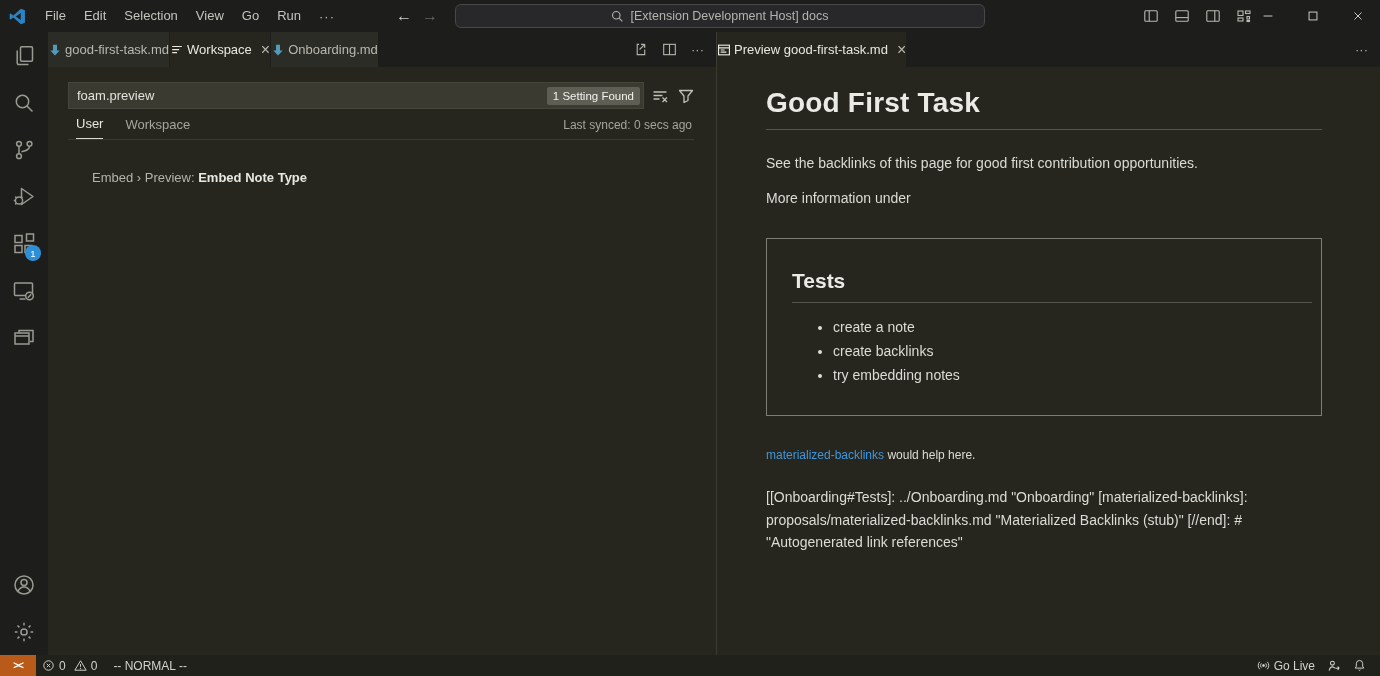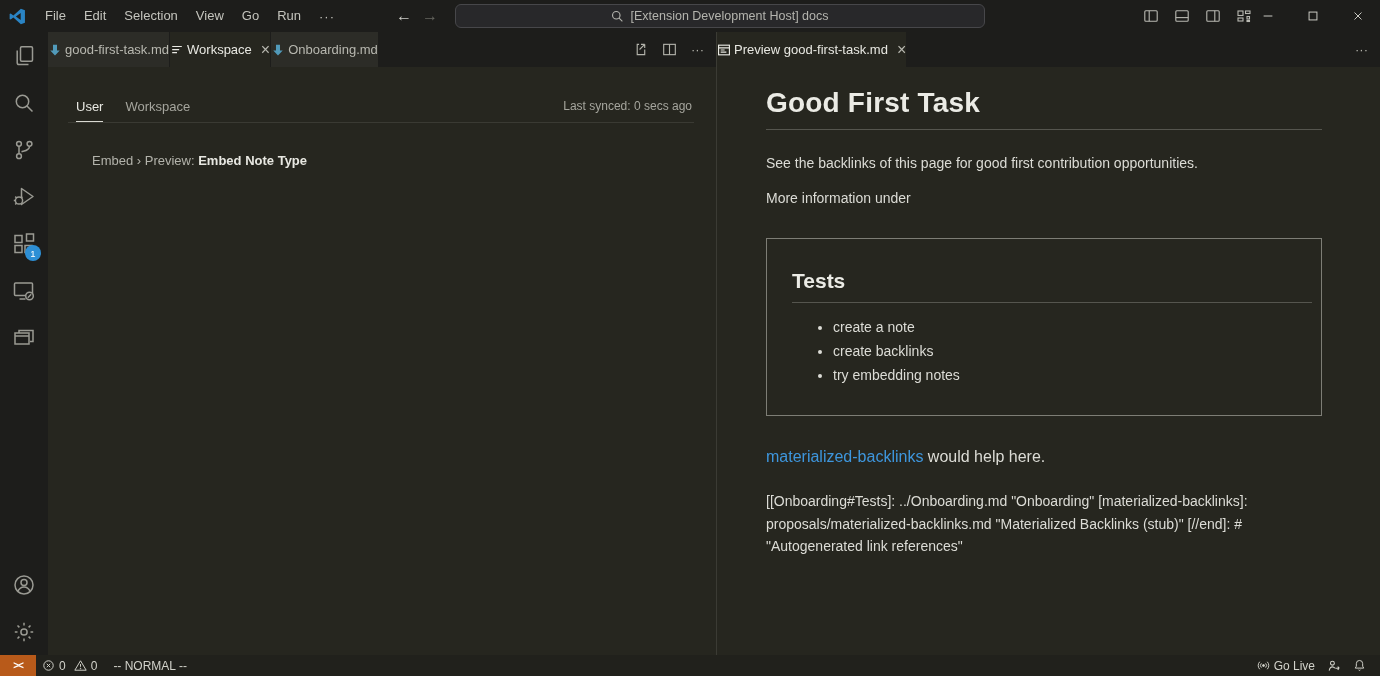--- a/index.html
+++ b/index.html
@@ -60,21 +60,21 @@
   .settings-search {
     position:relative; flex:1; height:27px; background:#3a3a31; border:1px solid #45453c;
     display:flex; align-items:center;
   }
   .settings-search input {
     flex:1; background:transparent; border:none; outline:none; color:#e3e3dc;
     font-size:13px; font-family:inherit; padding:0 8px; height:100%;
   }
   .result-badge { background:#5e5e54; color:#f2f2ec; font-size:11.5px; padding:3px 6px; margin-right:3px; white-space:nowrap; border-radius:2px; }
   .search-tools { display:flex; align-items:center; gap:10px; color:#c0c0b8; }
-  .scope-row { display:flex; align-items:flex-start; margin-top:17px; padding:0 2px 0 8px; border-bottom:1px solid #3a3a33; }
+  .scope-row { display:flex; align-items:flex-end; margin-top:7px; padding:0 2px 0 8px; border-bottom:1px solid #3a3a33; }
   .scope-tab { padding:0 0 7px 0; margin-right:22px; font-size:13px; color:#a5a59d; }
   .scope-tab.active { color:#e8e8e2; border-bottom:1px solid #d9d9d2; }
   .scope-spacer { flex:1; }
   .last-synced { font-size:12px; color:#a5a59d; padding-bottom:7px; }
   .setting-item { margin:30px 0 0 24px; }
   .setting-title { font-size:13px; color:#b3b3ab; }
   .setting-title b { color:#e8e8e2; font-weight:700; }
   .setting-select {
     margin-top:13px; width:320px; height:26px; background:#3a3a31; border:1px solid #55554c;
     display:flex; align-items:center; justify-content:space-between; padding:0 8px 0 9px;
@@ -86,21 +86,21 @@
   .preview-body { flex:1; background:#26261f; padding:20px 58px 0 49px; overflow:hidden; color:#dcdcd6; }
   .md-h1 { font-size:28px; font-weight:600; color:#ebebE5; letter-spacing:.2px; }
   .md-hr { border:none; border-bottom:1px solid #55554e; margin-top:10px; }
   .md-p { font-size:14px; line-height:1.5; margin-top:23px; }
   .md-p2 { font-size:14px; margin-top:16px; }
   .tests-box { border:1px solid #7d7d75; margin-top:32px; padding:30px 9px 24px 25px; }
   .tests-box h2 { font-size:21px; font-weight:700; color:#ebebE5; }
   .tests-box .md-hr { margin-top:9px; }
   .tests-box ul { margin:16px 0 0 0; padding-left:41px; }
   .tests-box li { font-size:14px; margin-bottom:8px; color:#dcdcd6; }
-  .link-para { margin-top:32px; font-size:16px; }
+  .link-para { margin-top:32px; font-size:12px; }
   .md-link { color:#3e96dd; cursor:pointer; }
   .refs-para { margin-top:24px; font-size:14px; line-height:1.62; }
 
   
   .statusbar { height:21px; background:#21211c; display:flex; align-items:stretch; font-size:12px; color:#d2d2ca; flex:0 0 21px; }
   .sb-remote { width:36px; background:#b85a1a; color:#fff; display:flex; align-items:center; justify-content:center;
                font-weight:700; font-size:10px; letter-spacing:-1px; }
   .sb-item { display:flex; align-items:center; gap:4px; padding:0 6px; }
   .sb-left { display:flex; align-items:stretch; }
   .sb-spacer { flex:1; }
@@ -299,20 +299,38 @@
             <svg width="15" height="15" viewBox="0 0 16 16" fill="none" stroke="currentColor" stroke-width="1.2">
                 <rect x="1.8" y="2.5" width="12.4" height="11"></rect>
                 <line x1="8" y1="2.5" x2="8" y2="13.5"></line>
               </svg>
           </span>
           <span>···</span>
         </div>
       </div>
 
       <div class="settings-body">
+        <div class="settings-search-row">
+          <div class="settings-search">
+            <input value="foam.preview" style="">
+            <span class="result-badge">1 Setting Found</span>
+          </div>
+          <div class="search-tools">
+            <span>
+              <svg width="16" height="16" viewBox="0 0 16 16" fill="none" stroke="currentColor" stroke-width="1.3">
+                  <path d="M1.5 4h13M1.5 7.5h9M1.5 11h6M10.5 9.5l4.5 4.5M15 9.5l-4.5 4.5"></path>
+                </svg>
+            </span>
+            <span>
+              <svg width="16" height="16" viewBox="0 0 16 16" fill="none" stroke="currentColor" stroke-width="1.3">
+                  <path d="M1.5 2.5h13L10 8v4.5l-4 2V8z" stroke-linejoin="round"></path>
+                </svg>
+            </span>
+          </div>
+        </div>
 
         <div class="scope-row">
           <span class="scope-tab active">User</span>
           <span class="scope-tab">Workspace</span>
           <span class="scope-spacer"></span>
           <span class="last-synced">Last synced: 0 secs ago</span>
         </div>
 
         <div class="setting-item">
           <div class="setting-title">

